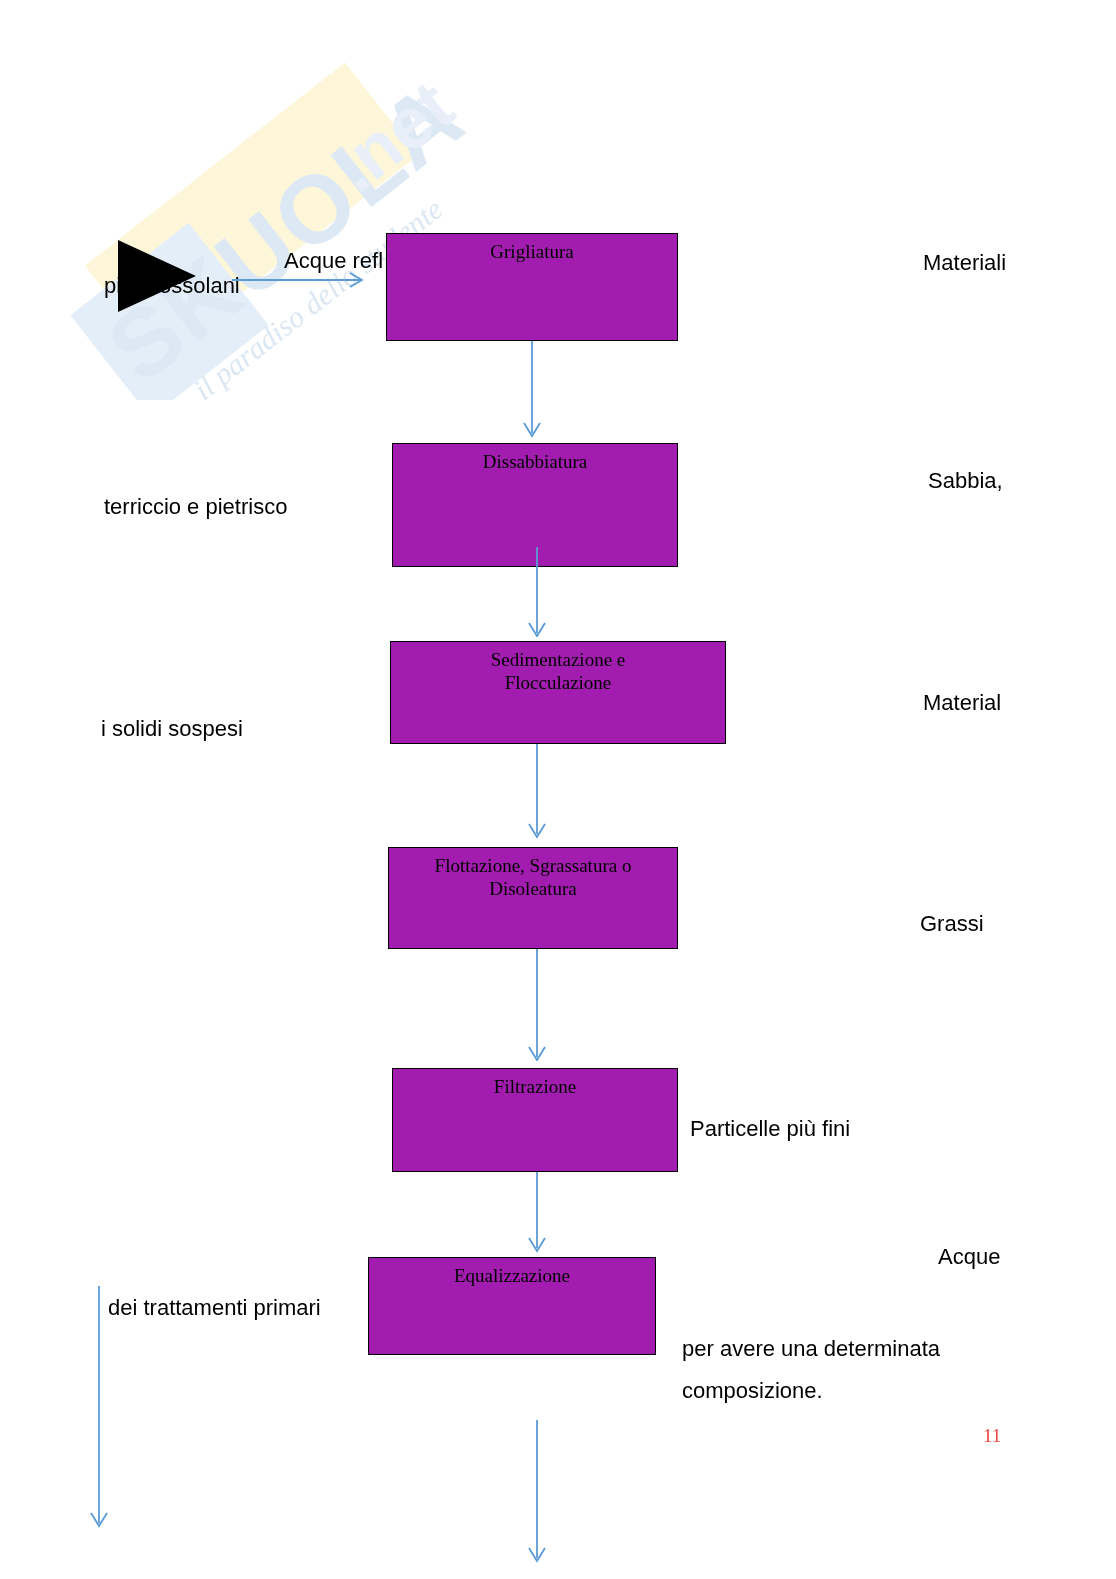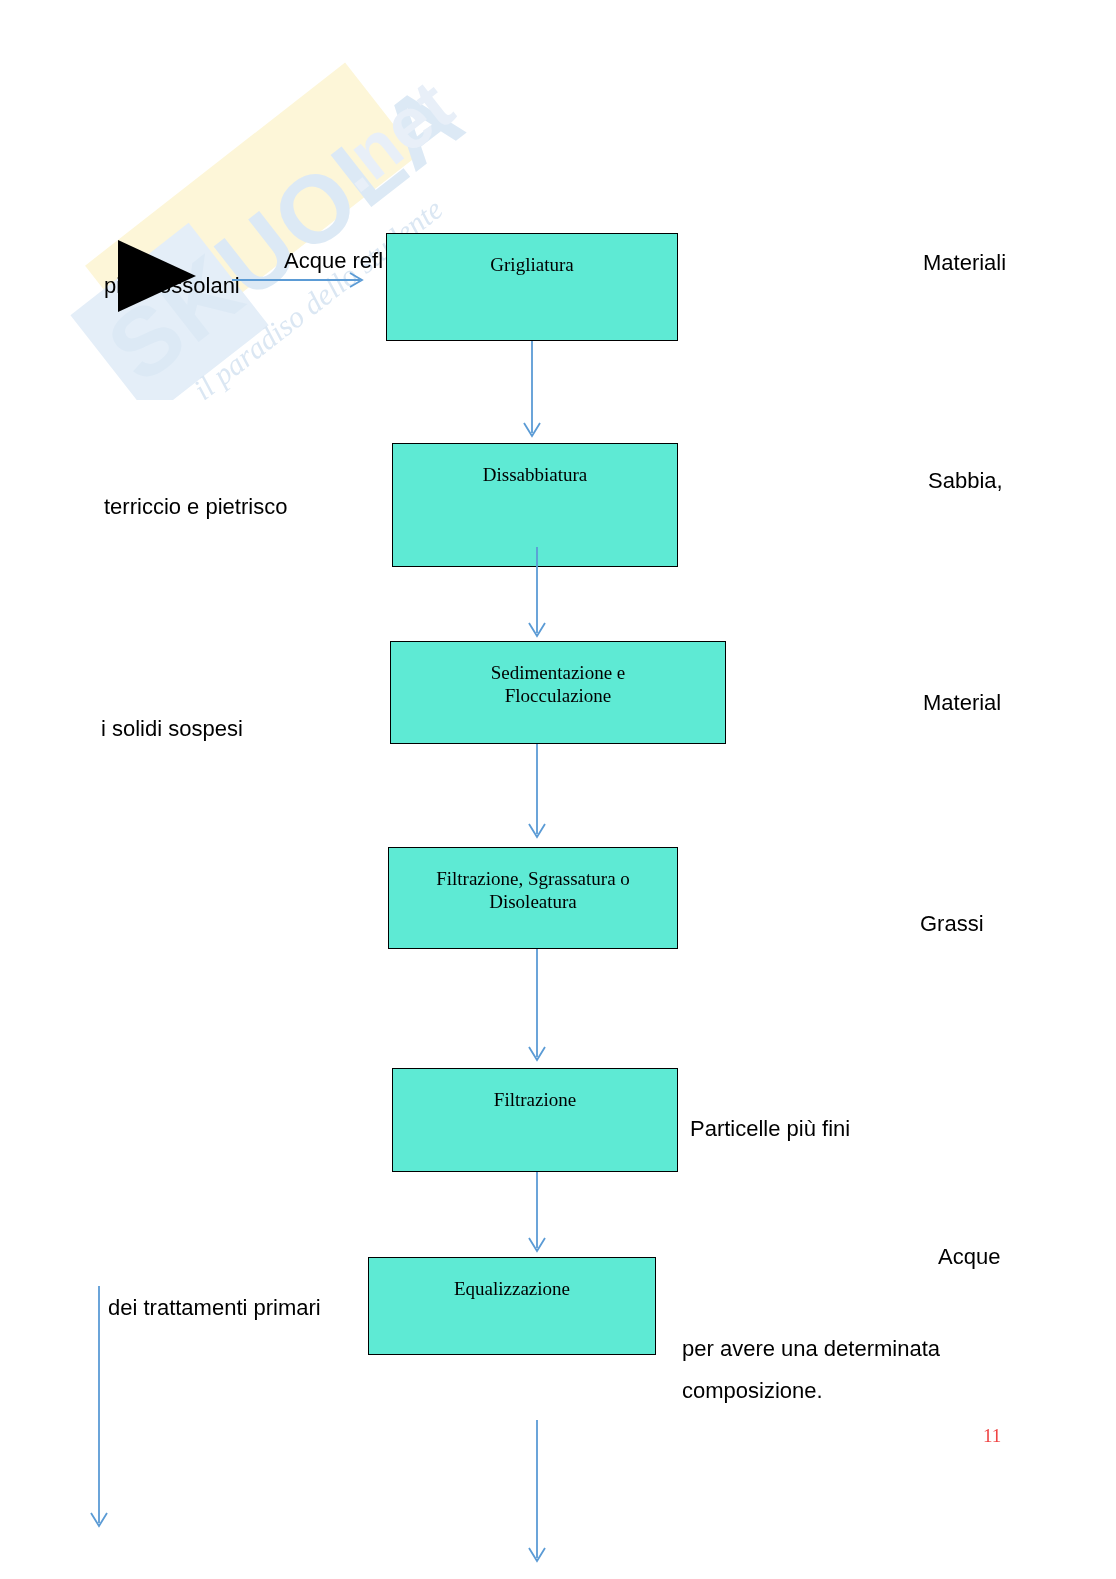--- a/index.html
+++ b/index.html
@@ -26,28 +26,28 @@
     width: 480px;
     height: 380px;
     pointer-events: none;
     user-select: none;
   }
 
   
   .proc-box {
     position: absolute;
     border: 1.6px solid #000000;
-    background: #5eead4;
+    background: #a21caf;
     box-sizing: border-box;
     font-family: "Liberation Serif", serif;
     font-size: 19px;
     color: #000000;
     text-align: center;
     line-height: 1.22;
-    padding-top: 19px;
+    padding-top: 6px;
   }
 
   
   .v-arrow {
     position: absolute;
     width: 26px;
   }
 
   
   .side-label {
@@ -131,21 +131,21 @@
   <span class="side-label" style="left:101px; top:716px;">i solidi sospesi</span>
 
   <div class="v-arrow" style="left:524px; top:744px;">
     <svg width="26" height="102" xmlns="http://www.w3.org/2000/svg">
       <line x1="13" y1="0" x2="13" y2="90" stroke="#5b9bd5" stroke-width="1.8"></line>
       <polyline points="5,80 13,93 21,80" fill="none" stroke="#5b9bd5" stroke-width="1.8"></polyline>
     </svg>
   </div>
 
   <div class="proc-box" style="left:388px; top:847px; width:290px; height:102px;">
-    <div>Filtrazione, Sgrassatura o</div>
+    <div>Flottazione, Sgrassatura o</div>
     <div>Disoleatura</div>
   </div>
   <span class="side-label" style="left:920px; top:911px;">Grassi</span>
 
   <div class="v-arrow" style="left:524px; top:949px;">
     <svg width="26" height="120" xmlns="http://www.w3.org/2000/svg">
       <line x1="13" y1="0" x2="13" y2="108" stroke="#5b9bd5" stroke-width="1.8"></line>
       <polyline points="5,98 13,111 21,98" fill="none" stroke="#5b9bd5" stroke-width="1.8"></polyline>
     </svg>
   </div>

